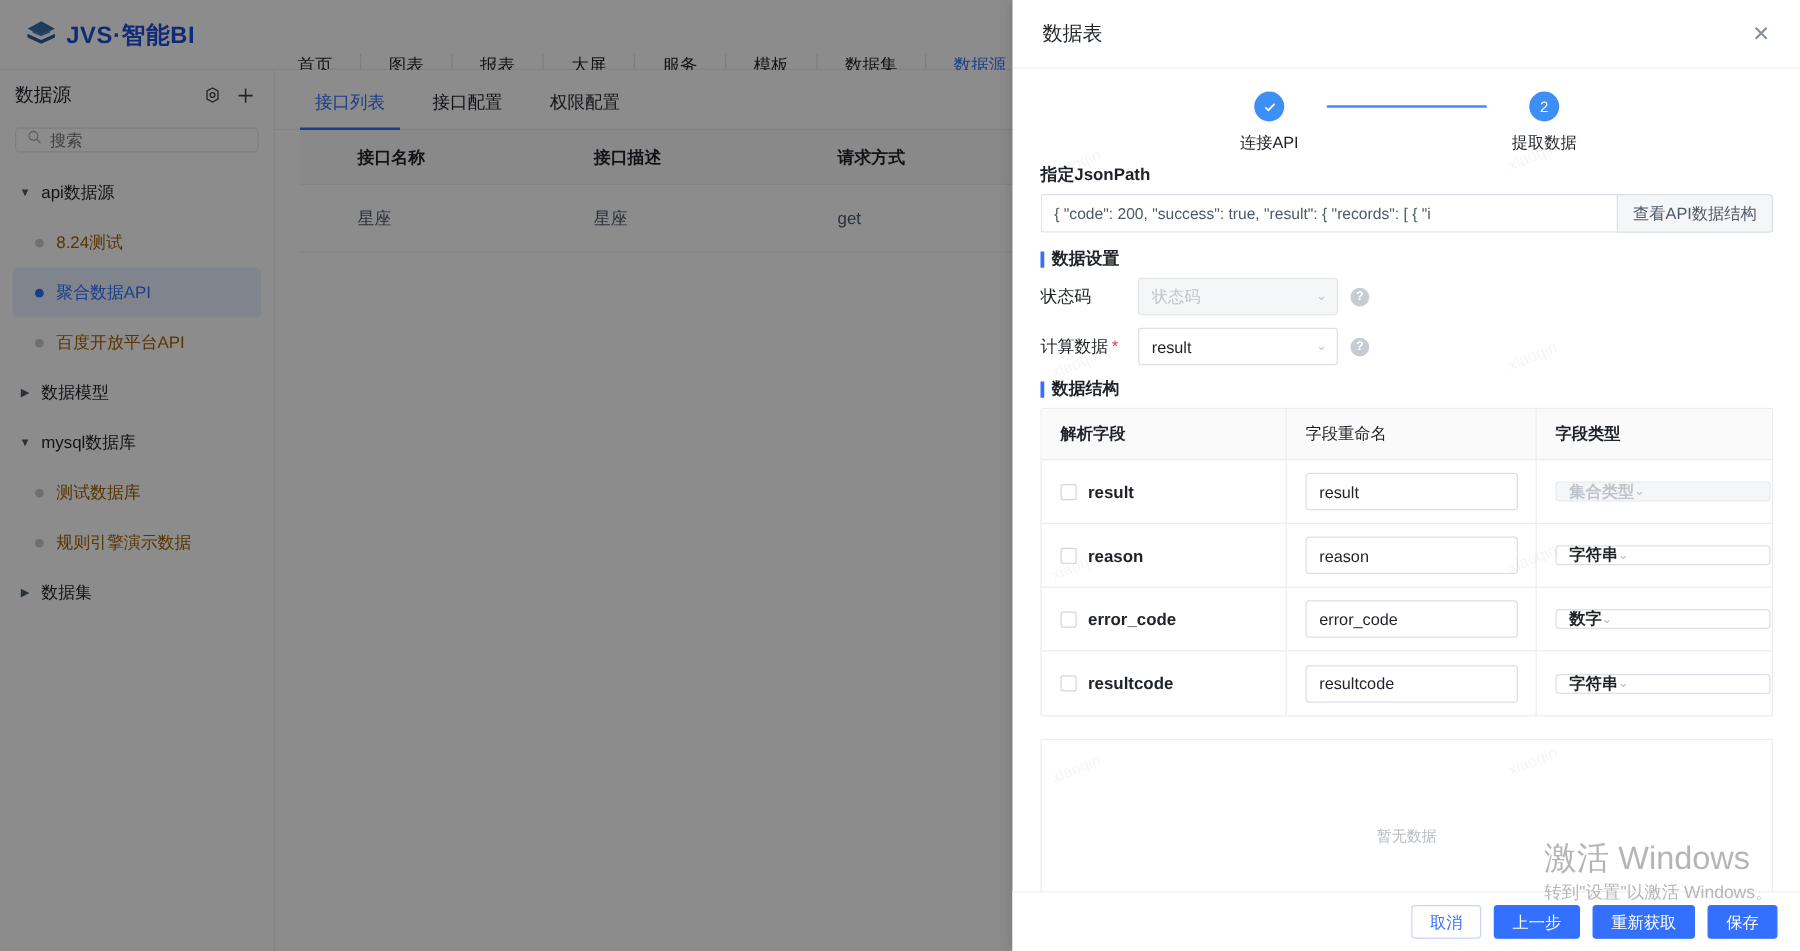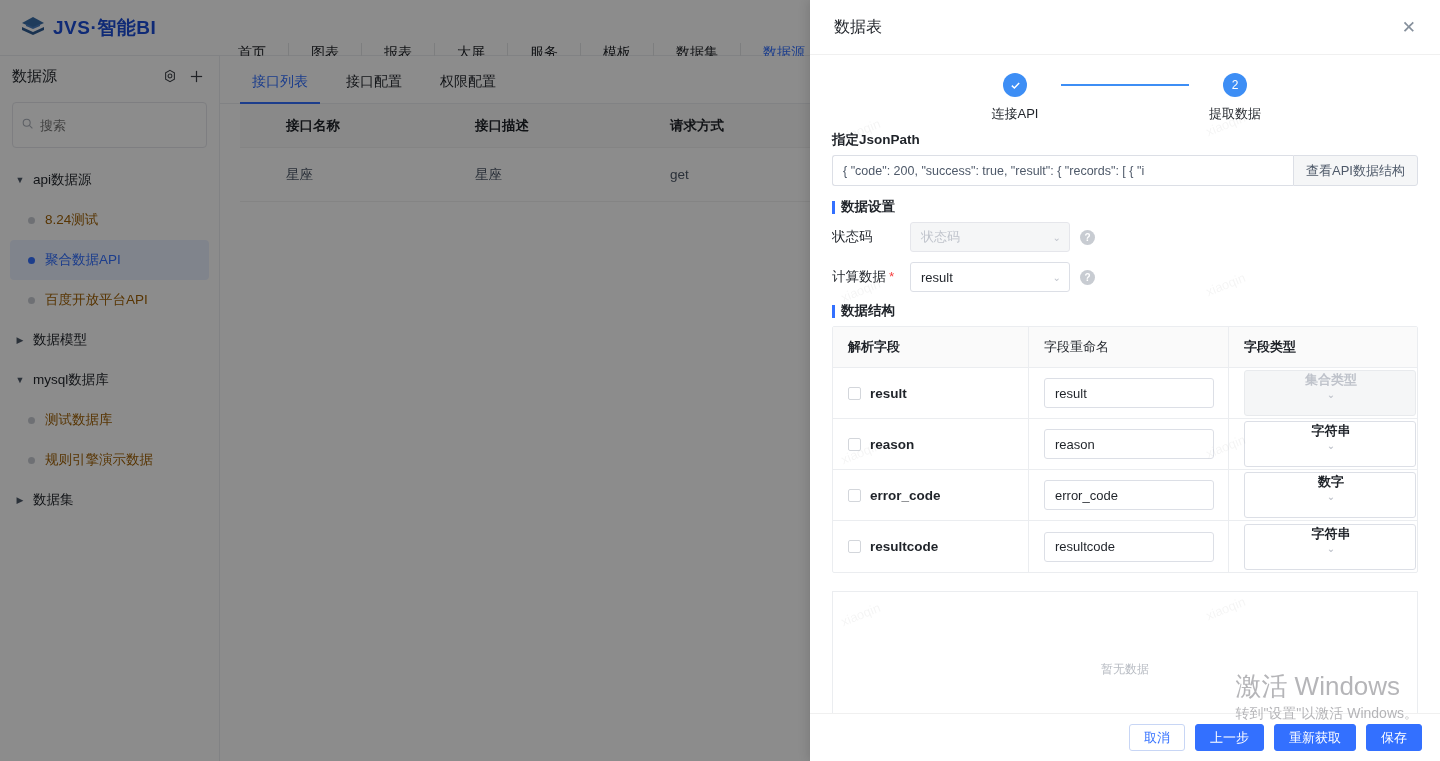--- a/index.html
+++ b/index.html
@@ -35,21 +35,21 @@
     width: 220px; background: #fff; border-right: 1px solid #ebedf0;
     display: flex; flex-direction: column;
   }
   .sb-head {
     height: 40px; display: flex; align-items: center; padding: 0 14px 0 12px;
   }
   .sb-title { font-size: 15px; color: #1f2329; flex: 1; }
   .sb-icon { width: 18px; height: 18px; display: flex; align-items: center;
              justify-content: center; color: #3b3f45; cursor: pointer; margin-left: 8px; }
   .sb-search {
-    margin: 6px 12px 10px 12px; height: 46px; border: 1px solid #e5e6eb; border-radius: 4px;
+    margin: 6px 12px 10px 12px; height: 20px; border: 1px solid #e5e6eb; border-radius: 4px;
     display: flex; align-items: center; padding: 0 8px; gap: 6px; background: #fff;
   }
   .sb-search input {
     border: none; outline: none; font-size: 13px; color: #86909c; width: 100%;
     font-family: inherit; background: transparent;
   }
   .tree { padding: 2px 0; font-size: 13.5px; color: #1f2329; }
   .tree-group { padding: 0 10px; }
   .tree-node {
     height: 40px; display: flex; align-items: center; gap: 7px; padding-left: 4px;
@@ -191,23 +191,23 @@
     width: 13px; height: 13px; border: 1px solid #d3d6db; border-radius: 2px;
     background: #fff; flex: none; cursor: pointer;
   }
   .fname { font-size: 13.5px; color: #1f2329; }
   .tinput {
     width: 170px; height: 30px; border: 1px solid #dcdfe6; border-radius: 3px;
     padding: 0 10px; font-size: 13px; color: #1f2329; outline: none;
     font-family: inherit; background: #fff;
   }
   .tselect {
-    width: 172px; height: 46px; border: 1px solid #dcdfe6; border-radius: 3px;
+    width: 172px; height: 16px; border: 1px solid #dcdfe6; border-radius: 3px;
     display: flex; align-items: center; padding: 0 8px 0 10px; font-size: 13px;
-    color: #1f2329; cursor: pointer; background: #fff; flex-direction: column;
+    color: #1f2329; cursor: pointer; background: #fff;
   }
   .tselect.disabled { background: #f5f6f7; color: #bfc3cb; border-color: #e8eaed; }
 
   .preview-box { border: 1px solid #ebedf0; height: 156px; position: relative; }
   .preview-empty {
     position: absolute; left: 50%; top: 50%; transform: translate(-50%,-50%);
     font-size: 12px; color: #b8bcc3;
   }
 
   .modal-foot {

